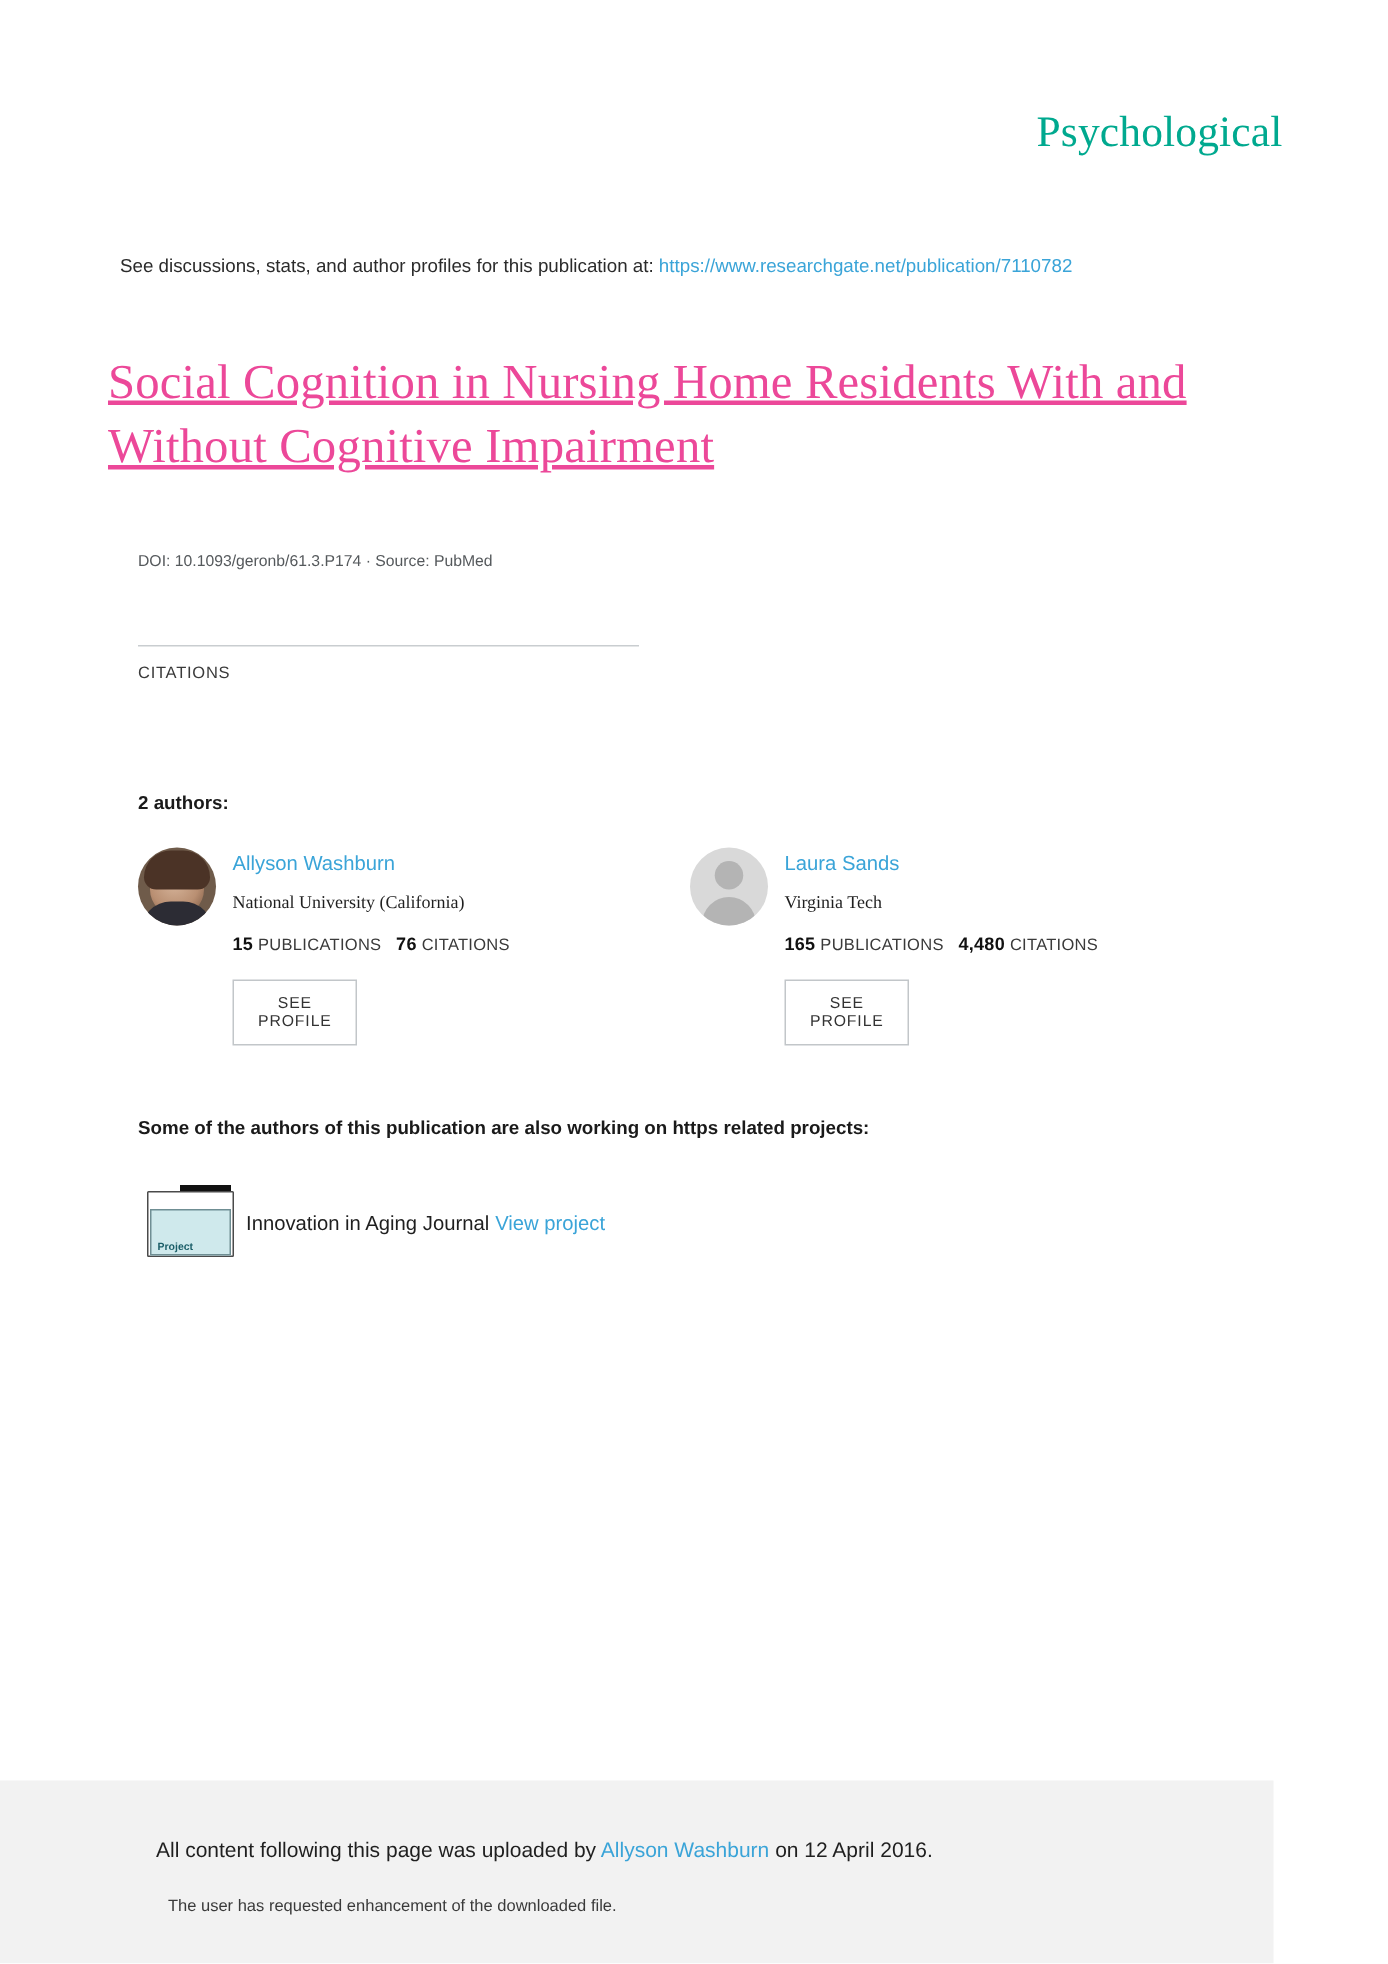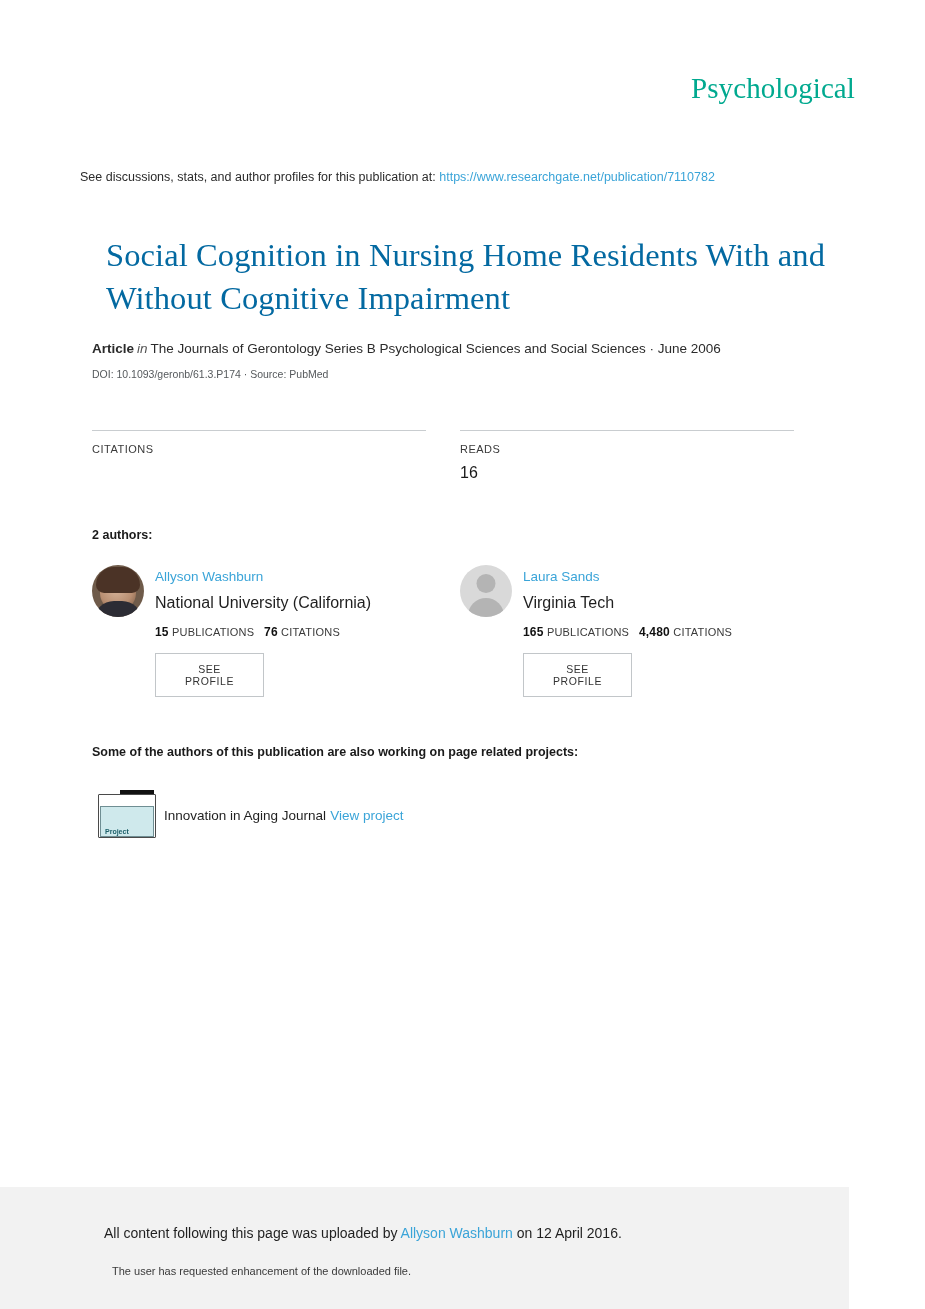--- a/index.html
+++ b/index.html
@@ -42,28 +42,29 @@
   }
   .discussion-line .url {
     color: #3aa4d8;
     text-decoration: none;
   }
 
   
   .title {
     position: absolute;
     top: 212px;
-    left: 106px;
+    left: 72px;
     width: 720px;
     font-family: "Liberation Serif", serif;
     font-size: 32.5px;
     line-height: 43px;
-    color: #0369a1;
+    color: #ec4899;
     font-weight: normal;
     letter-spacing: 0.1px;
+    text-decoration: underline;
   }
 
   
   .article-meta {
     position: absolute;
     top: 341px;
     left: 92px;
     font-size: 13.5px;
     color: #2b2b2b;
   }
@@ -191,38 +192,39 @@
     width: 300px;
   }
   .author-name {
     font-size: 13.5px;
     color: #3aa4d8;
     text-decoration: none;
     display: inline-block;
   }
   .author-affil {
     margin-top: 9px;
-    font-size: 16px;
+    font-size: 12px;
     color: #1f1f1f;
+    font-family: Liberation Serif, serif;
   }
   .author-stats {
     margin-top: 13px;
     font-size: 11px;
     color: #3a3a3a;
     letter-spacing: 0.2px;
   }
   .author-stats b {
     font-size: 12px;
     color: #111;
   }
   .see-profile {
     position: absolute;
     left: 63px;
     top: 88px;
-    padding: 9px 29px;
+    padding: 9px 16px;
     border: 1px solid #c2c6c9;
     background: #fff;
     font-size: 10.5px;
     letter-spacing: 0.6px;
     color: #333;
     cursor: pointer;
     font-family: "Liberation Sans", sans-serif;
   }
 
   
@@ -333,35 +335,27 @@
 
   <div class="brand">Psychological</div>
 
   <div class="discussion-line">
     <span>See discussions, stats, and author profiles for this publication at:</span>
     <a class="url" href="#">https://www.researchgate.net/publication/7110782</a>
   </div>
 
   <h1 class="title">Social Cognition in Nursing Home Residents With and Without Cognitive Impairment</h1>
 
-  <div class="article-meta">
-    <span class="lbl">Article</span><span class="in">in</span><span>The Journals of Gerontology Series B Psychological Sciences and Social Sciences · June 2006</span>
-  </div>
   <div class="doi-line">DOI: 10.1093/geronb/61.3.P174 · Source: PubMed</div>
 
   <div class="stat stat-citations">
     <div class="rule"></div>
     <div class="label">CITATIONS</div>
   </div>
 
-  <div class="stat stat-reads">
-    <div class="rule"></div>
-    <div class="label">READS</div>
-    <div class="value">16</div>
-  </div>
 
   <div class="authors-heading">2 authors:</div>
 
   <div class="author author-1">
     <div class="avatar photo">
       <div class="face"></div>
       <div class="hair"></div>
       <div class="shoulders"></div>
     </div>
     <div class="author-info">
@@ -388,21 +382,21 @@
       <div class="author-stats">
         <b>165</b>
         <span>PUBLICATIONS</span>&nbsp;&nbsp;
         <b>4,480</b>
         <span>CITATIONS</span>
       </div>
     </div>
     <button class="see-profile">SEE PROFILE</button>
   </div>
 
-  <div class="projects-heading">Some of the authors of this publication are also working on page related projects:</div>
+  <div class="projects-heading">Some of the authors of this publication are also working on https related projects:</div>
 
   <div class="project-row">
     <div class="folder">
       <div class="tab"></div>
       <div class="back"></div>
       <div class="front">
         <div class="ftext">Project</div>
       </div>
     </div>
     <div class="project-text">

